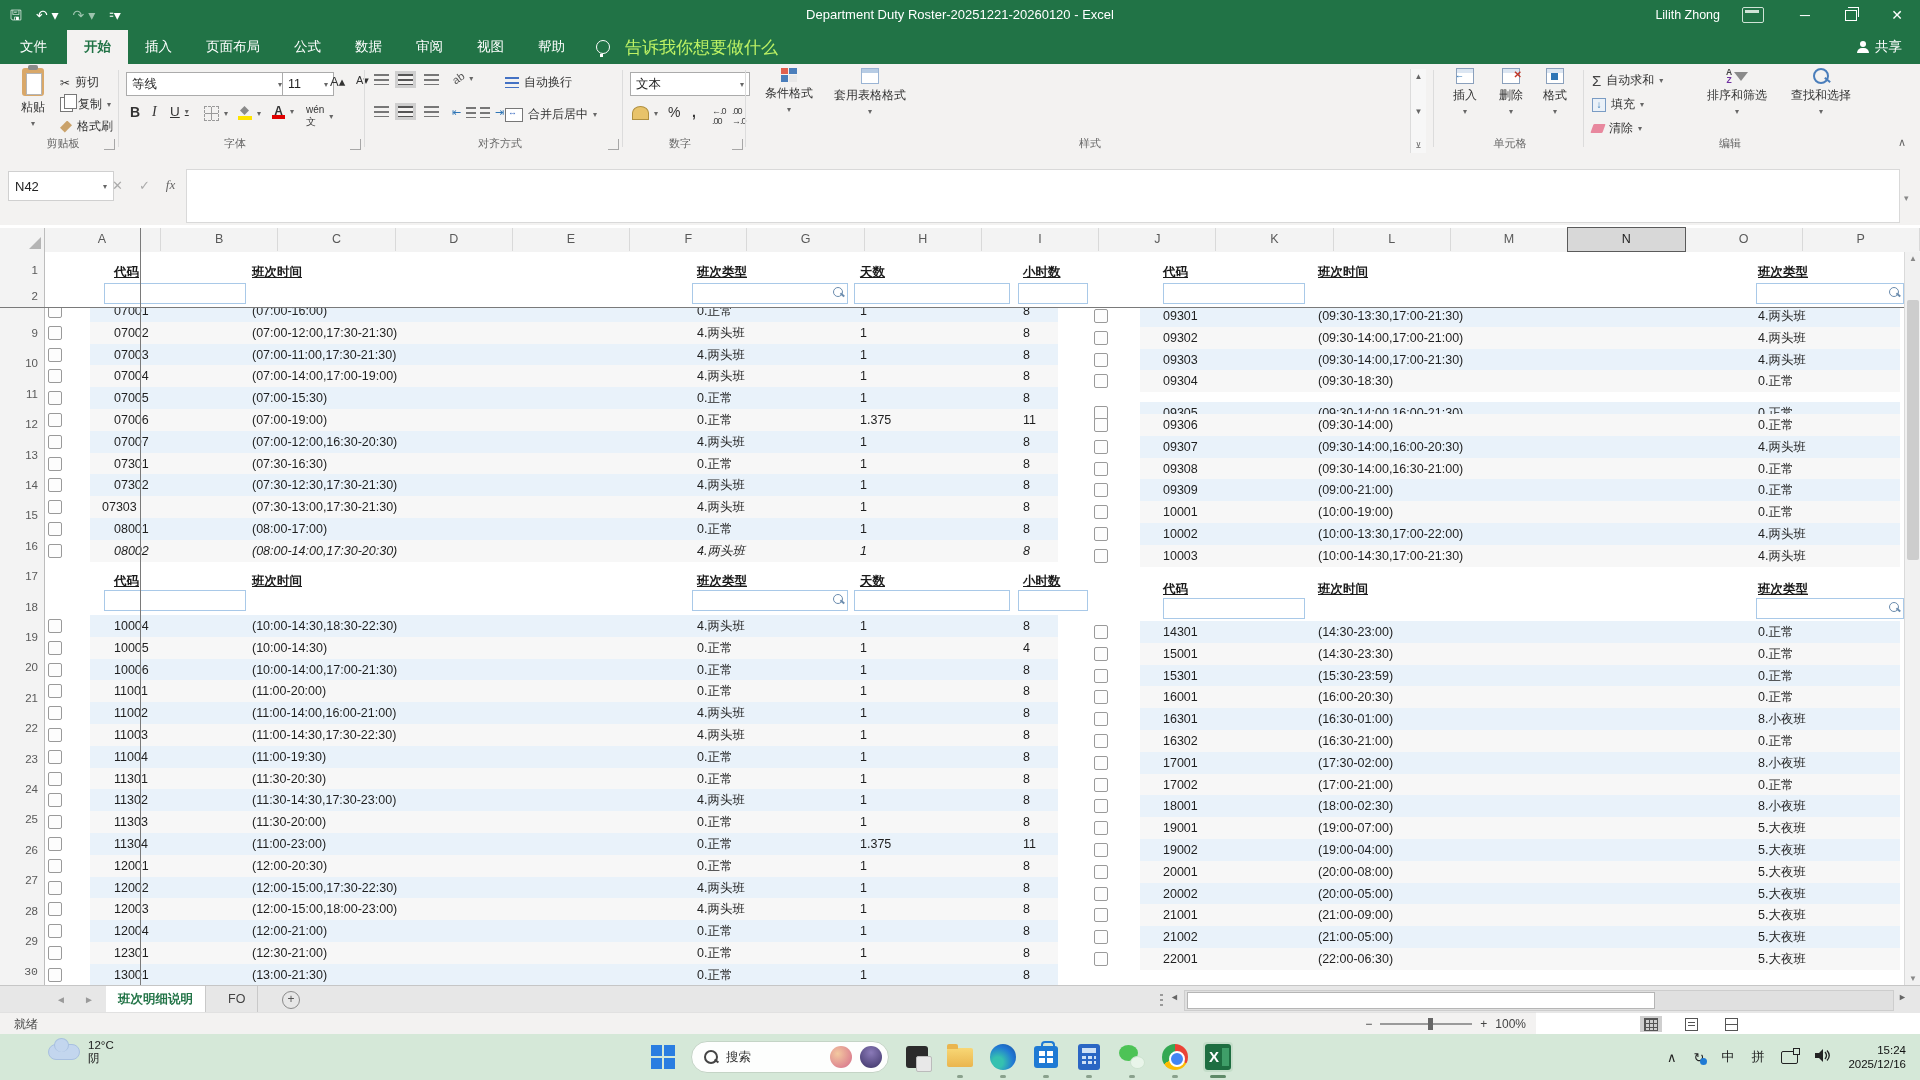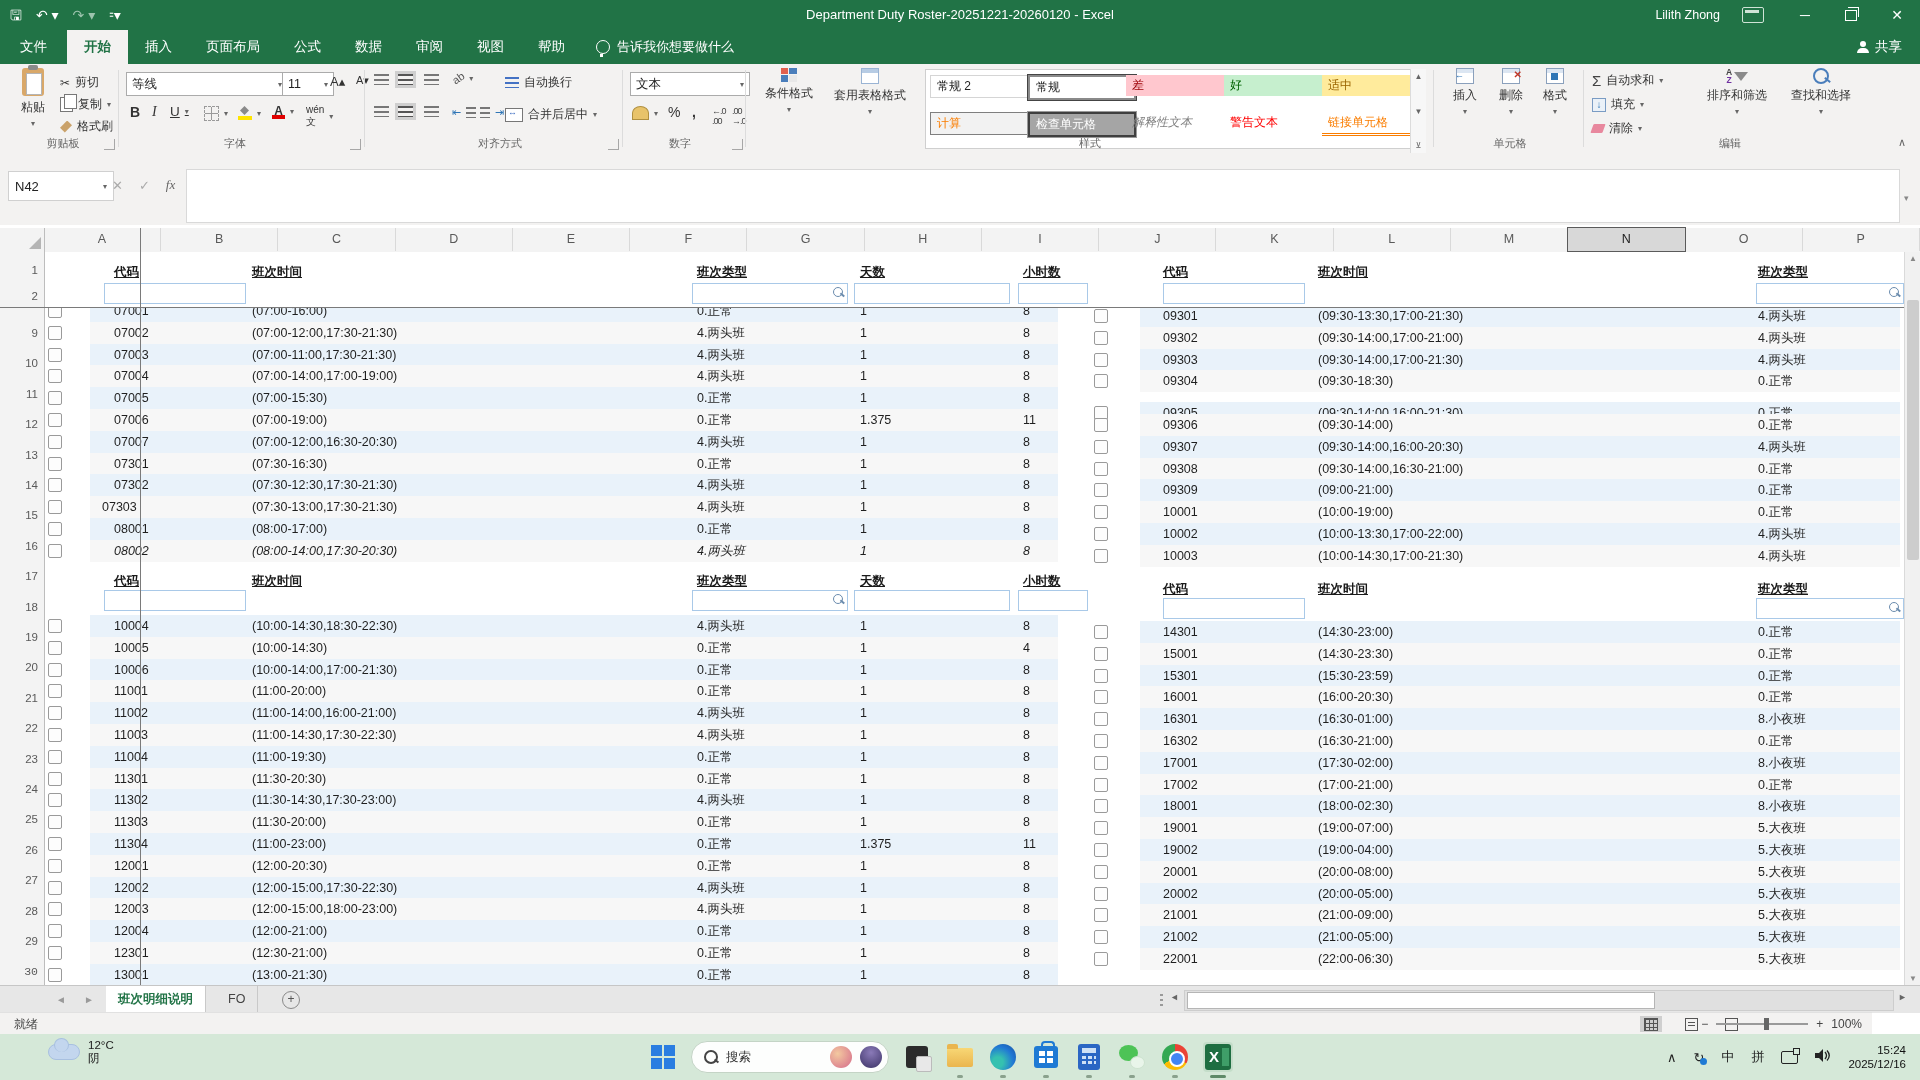--- a/index.html
+++ b/index.html
@@ -16,21 +16,21 @@
   .winbtn{width:46px;height:30px;display:flex;align-items:center;justify-content:center;font-size:14px;color:#fff;}
   .ribopt{width:20px;height:14px;border:1px solid #cfe3d6;border-radius:2px;margin-right:18px;position:relative;}
   .ribopt:after{content:"";position:absolute;left:2px;top:2px;width:14px;height:3px;background:#cfe3d6;}
   .restore-ic{width:10px;height:9px;border:1px solid #fff;position:relative;}
   .restore-ic:after{content:"";position:absolute;left:2px;top:-4px;width:10px;height:9px;border:1px solid #fff;border-bottom:none;border-left:none;}
   
   #tabrow{left:0;top:30px;width:1920px;height:34px;background:#217346;display:flex;align-items:stretch;}
   .rtab{color:#fff;font-size:13.5px;display:flex;align-items:center;padding:0 17px;}
   .rtab.file{padding:0 20px;}
   .rtab.active{background:#f3f2f1;color:#217346;font-weight:bold;}
-  #tellme{display:flex;align-items:center;color:#ffffff;font-size:13px;gap:7px;padding:0 14px;}
+  #tellme{display:flex;align-items:center;color:#bef264;font-size:17px;gap:15px;padding:0 14px;}
   #share{position:absolute;right:18px;top:30px;height:34px;display:flex;align-items:center;color:#fff;font-size:13.5px;gap:6px;}
   .person-ic{width:12px;height:12px;position:relative;}
   .person-ic:before{content:"";position:absolute;left:3px;top:0;width:6px;height:6px;border-radius:50%;background:#fff;}
   .person-ic:after{content:"";position:absolute;left:0;top:7px;width:12px;height:5px;border-radius:6px 6px 0 0;background:#fff;}
   .bulb{width:12px;height:12px;border:1.5px solid #fff;border-radius:50%;position:relative;}
   .bulb:after{content:"";position:absolute;left:3px;bottom:-4px;width:3px;height:3px;background:#fff;}
   
   #ribbon{left:0;top:64px;width:1920px;height:89px;background:#f3f2f1;border-bottom:1px solid #d8d8d8;}
   .gdiv{position:absolute;top:6px;bottom:6px;width:1px;background:#dcdcdc;}
   .glabel{position:absolute;bottom:2px;font-size:11px;color:#666;text-align:center;}
@@ -133,21 +133,21 @@
   #tabstrip{left:0;top:985px;width:1920px;height:27px;background:#e7e7e7;border-top:1px solid #c6c6c6;display:block;}
   .navarr{position:absolute;top:0;height:27px;line-height:27px;font-size:10px;color:#9a9a9a;}
   .sheettab{position:absolute;top:0;height:26px;line-height:26px;padding:0 12px;font-size:12.5px;color:#444;border-right:1px solid #c9c9c9;}
   .sheettab.active{background:#fff;color:#217346;font-weight:bold;border-bottom:2px solid #217346;}
   .plusbtn{position:absolute;top:5px;width:16px;height:16px;border:1px solid #8a8a8a;border-radius:50%;text-align:center;line-height:14px;font-size:12px;color:#555;}
   #hscroll{position:absolute;left:1184px;top:4px;width:708px;height:19px;background:#e0e0e0;border:1px solid #cdcdcd;}
   #hthumb{position:absolute;left:2px;top:1px;width:466px;height:15px;background:#fff;border:1px solid #b5b5b5;}
   .hsarr{position:absolute;top:6px;font-size:9px;color:#666;}
   .splitdots{position:absolute;left:1160px;top:8px;width:3px;height:12px;background:repeating-linear-gradient(#9a9a9a 0 2px,transparent 2px 5px);}
   
-  #statusbar{left:0;top:1012px;width:1872px;height:22px;background:#f3f2f1;border-top:1px solid #e1e1e1;font-size:12px;color:#444;}
+  #statusbar{left:0;top:1012px;width:1536px;height:22px;background:#f3f2f1;border-top:1px solid #e1e1e1;font-size:12px;color:#444;}
   #ready{left:14px;top:0;line-height:22px;}
   .viewic{position:absolute;top:3px;width:22px;height:16px;display:flex;align-items:center;justify-content:center;}
   .viewic.sel{background:#cfcfcf;}
   .vi-grid{width:12px;height:11px;background:
      repeating-linear-gradient(90deg,#555 0 1px,transparent 1px 4px),
      repeating-linear-gradient(#555 0 1px,transparent 1px 4px);border:1px solid #555;}
   .vi-page{width:11px;height:11px;border:1px solid #555;background:linear-gradient(#555,#555) 2px 3px/7px 1px no-repeat,linear-gradient(#555,#555) 2px 6px/7px 1px no-repeat;}
   .vi-break{width:11px;height:11px;border:1px solid #555;background:linear-gradient(#555,#555) 0 5px/11px 1px no-repeat;}
   #zoomctl{position:absolute;right:10px;top:0;height:22px;display:flex;align-items:center;gap:8px;}
   #zoomtrack{width:92px;height:2px;background:#9a9a9a;position:relative;}
@@ -362,32 +362,20 @@
   <div class="rbtn-big" style="left:757px;width:64px;">
     <span class="cf-ic"></span>
     <span>条件格式</span>
       <span class="drop">▾</span>
   </div>
   <div class="rbtn-big" style="left:830px;width:80px;">
     <span class="ft-ic"></span>
     <span>套用表格格式</span>
       <span class="drop">▾</span>
   </div>
-  <div class="gallery" style="left:925px;top:5px;width:485px;height:78px;">
-    <div class="gitem gs-normal2" style="left:4px;top:5px;">常规 2</div>
-    <div class="gitem gs-normal" style="left:102px;top:5px;">常规</div>
-    <div class="gitem gs-bad" style="left:200px;top:5px;">差</div>
-    <div class="gitem gs-good" style="left:298px;top:5px;">好</div>
-    <div class="gitem gs-neutral" style="left:396px;top:5px;">适中</div>
-    <div class="gitem gs-calc" style="left:4px;top:42px;">计算</div>
-    <div class="gitem gs-check" style="left:102px;top:42px;">检查单元格</div>
-    <div class="gitem gs-expl" style="left:200px;top:42px;">解释性文本</div>
-    <div class="gitem gs-warn" style="left:298px;top:42px;">警告文本</div>
-    <div class="gitem gs-link" style="left:396px;top:42px;">链接单元格</div>
-  </div>
   <div class="gscroll" style="left:1410px;top:5px;height:78px;">
       <span>▲</span>
       <span>▼</span>
       <span>⊻</span>
     </div>
   <div class="glabel" style="left:1060px;width:60px;">样式</div>
   <div class="gdiv" style="left:1433px;"></div>
 
   <div class="rbtn-big" style="left:1443px;width:44px;">
     <span class="cells-ic ins"></span>

